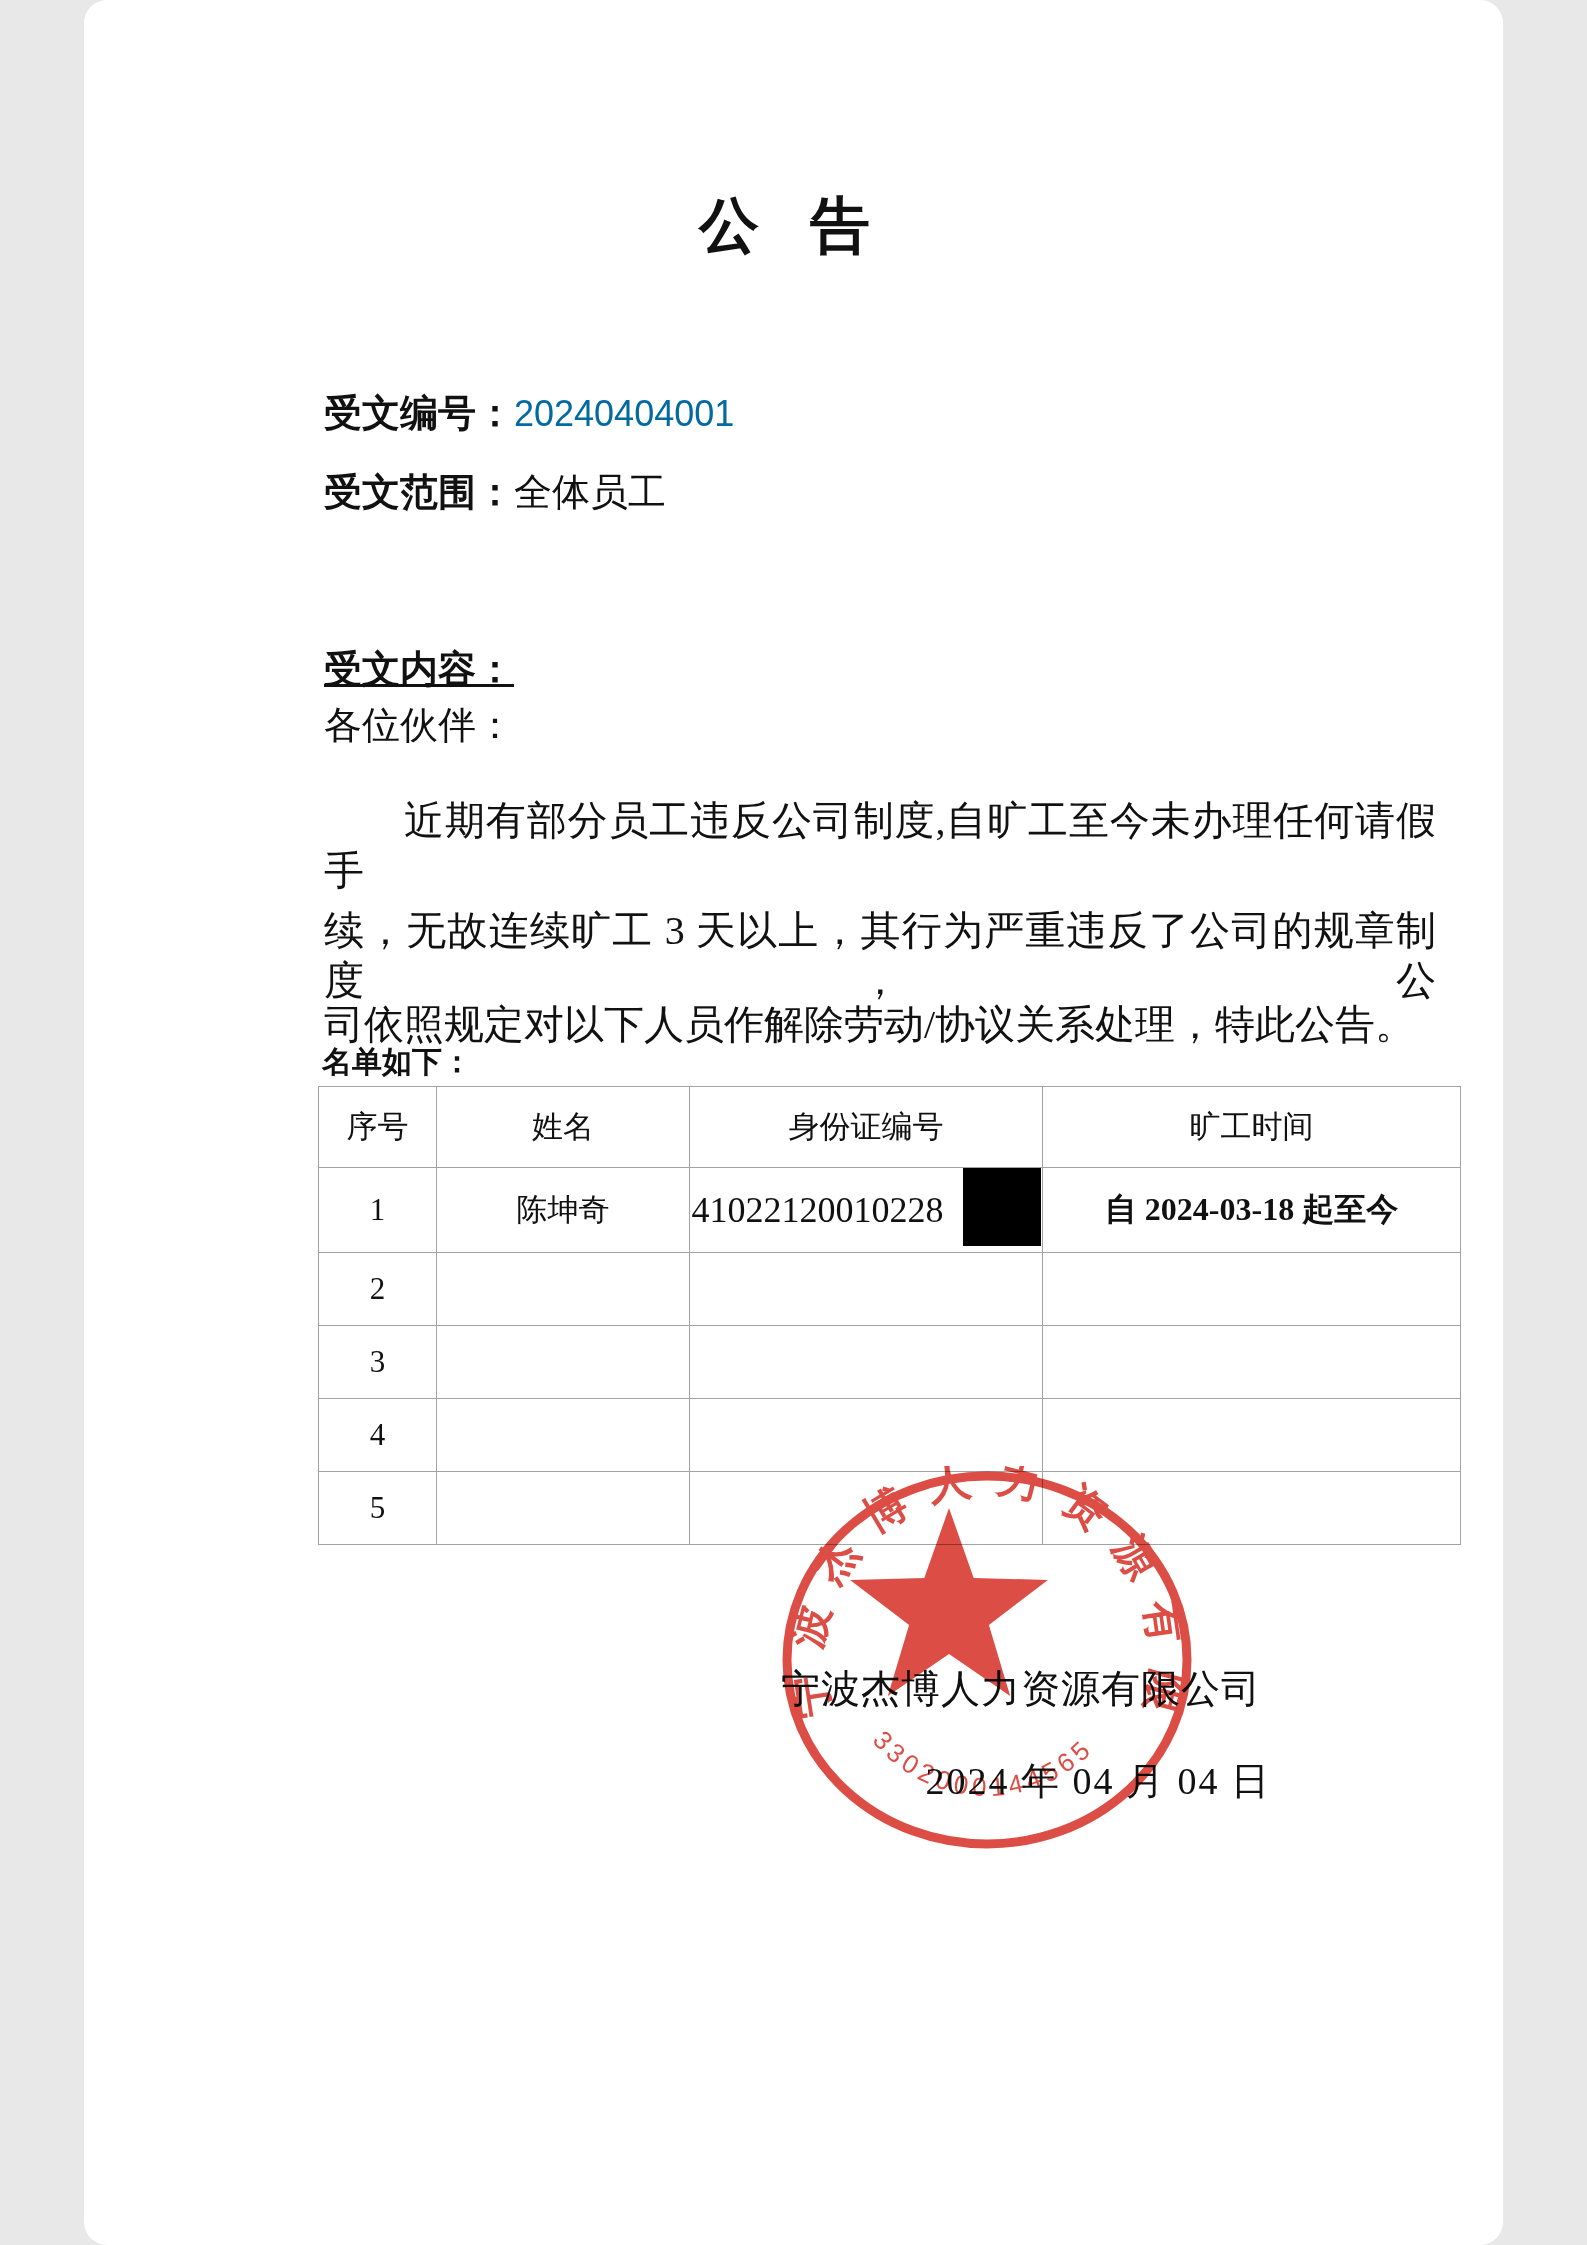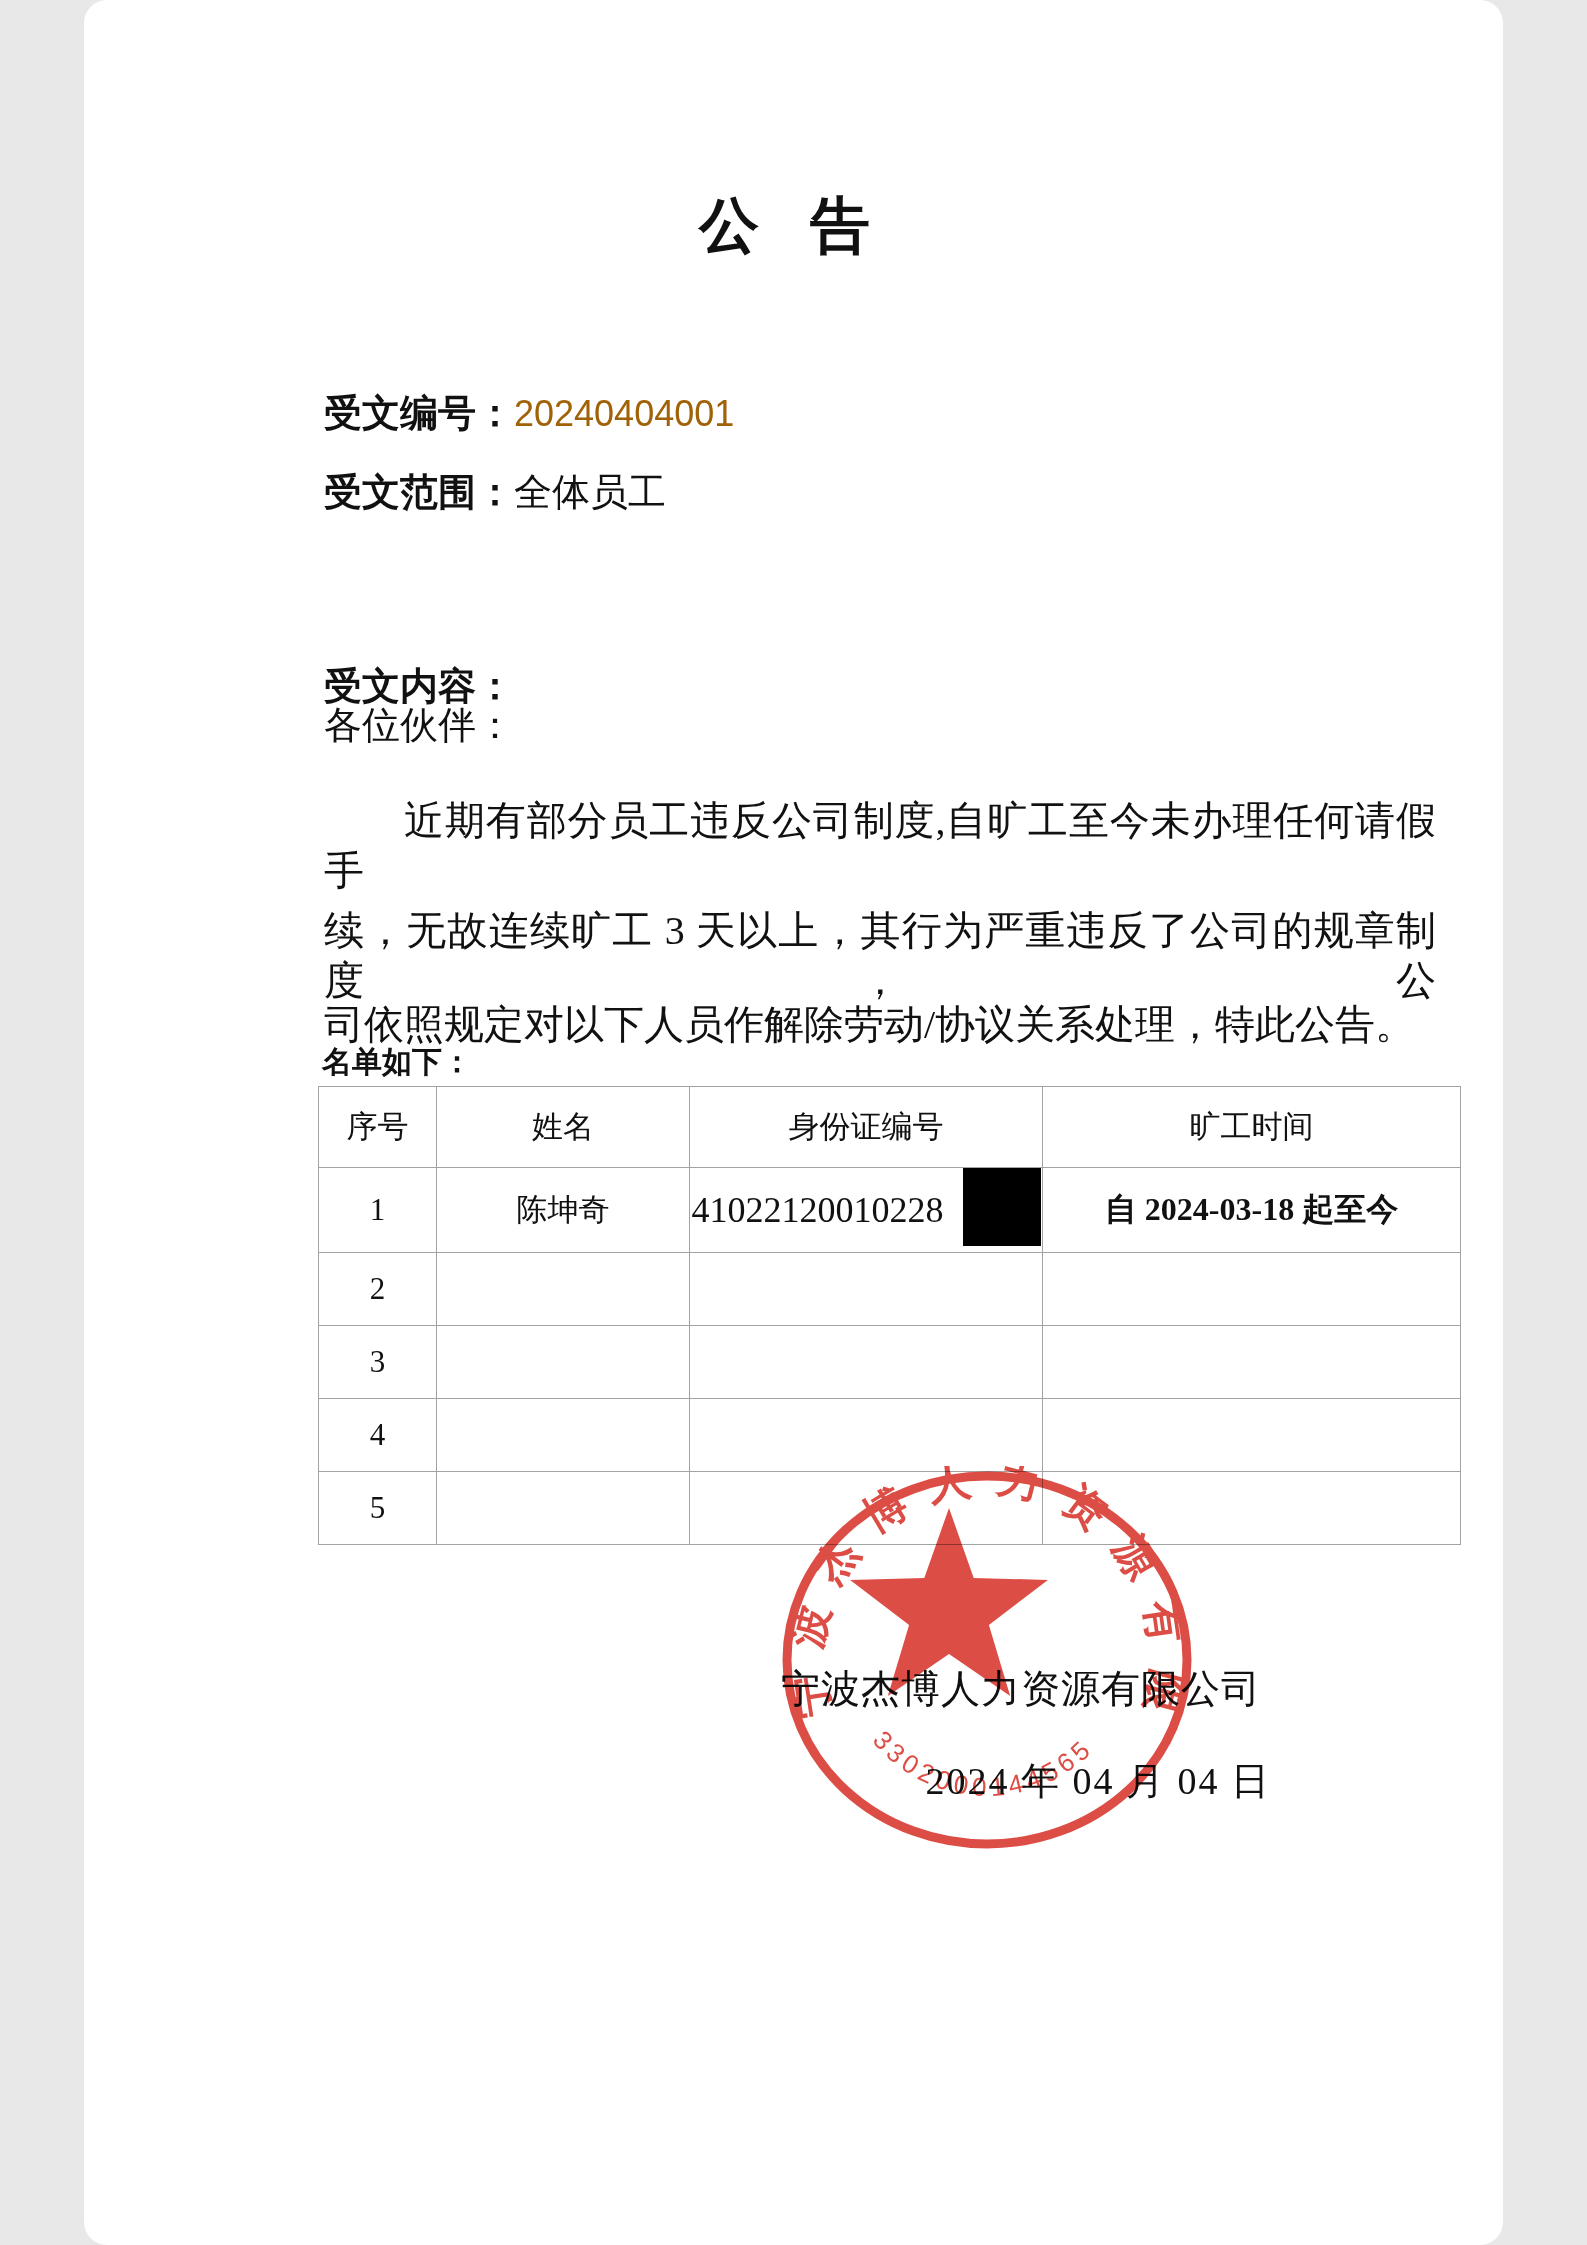--- a/index.html
+++ b/index.html
@@ -15,21 +15,21 @@
   }
   .doc-title{
     position:absolute;top:186px;left:0;width:100%;
     text-align:center;
     font-size:60px;font-weight:bold;
     letter-spacing:18px;
   }
   .field-row{position:absolute;left:240px;font-size:38px;white-space:nowrap;}
   .field-label{font-weight:bold;}
   .field-value{font-weight:normal;}
-  .field-value.sans{font-family:"Liberation Sans","DejaVu Sans",sans-serif;font-size:36px;color:#a16207;}
+  .field-value.sans{font-family:"Liberation Sans","DejaVu Sans",sans-serif;font-size:36px;color:#0369a1;}
   .salutation{position:absolute;left:240px;top:700px;font-size:38px;}
   .body-line{
     position:absolute;left:240px;width:1112px;
     font-size:40px;line-height:50px;
     text-align:justify;
   }
   .body-line.justify-last{text-align-last:justify;}
   .body-line.first{text-indent:80px;}
   .list-label{position:absolute;left:238px;top:1042px;font-size:30px;font-weight:bold;}
   table.roster{
@@ -72,21 +72,21 @@
 <div class="page">
 
   <div class="doc-title">公 告</div>
 
   <div class="field-row" style="top:388px;">
     <span class="field-label">受文编号：</span><span class="field-value sans">20240404001</span>
   </div>
   <div class="field-row" style="top:467px;">
     <span class="field-label">受文范围：</span><span class="field-value">全体员工</span>
   </div>
-  <div class="field-row" style="top:661px;">
+  <div class="field-row" style="top:644px;text-decoration:underline;">
     <span class="field-label">受文内容：</span><span class="field-value"></span>
   </div>
 
   <div class="salutation">各位伙伴：</div>
 
   <div class="body-line first justify-last" style="top:796px;">近期有部分员工违反公司制度,自旷工至今未办理任何请假手</div>
   <div class="body-line justify-last" style="top:906px;">续，无故连续旷工 3 天以上，其行为严重违反了公司的规章制度，公</div>
   <div class="body-line" style="top:1000px;">司依照规定对以下人员作解除劳动/协议关系处理，特此公告。</div>
 
   <div class="list-label">名单如下：</div>

